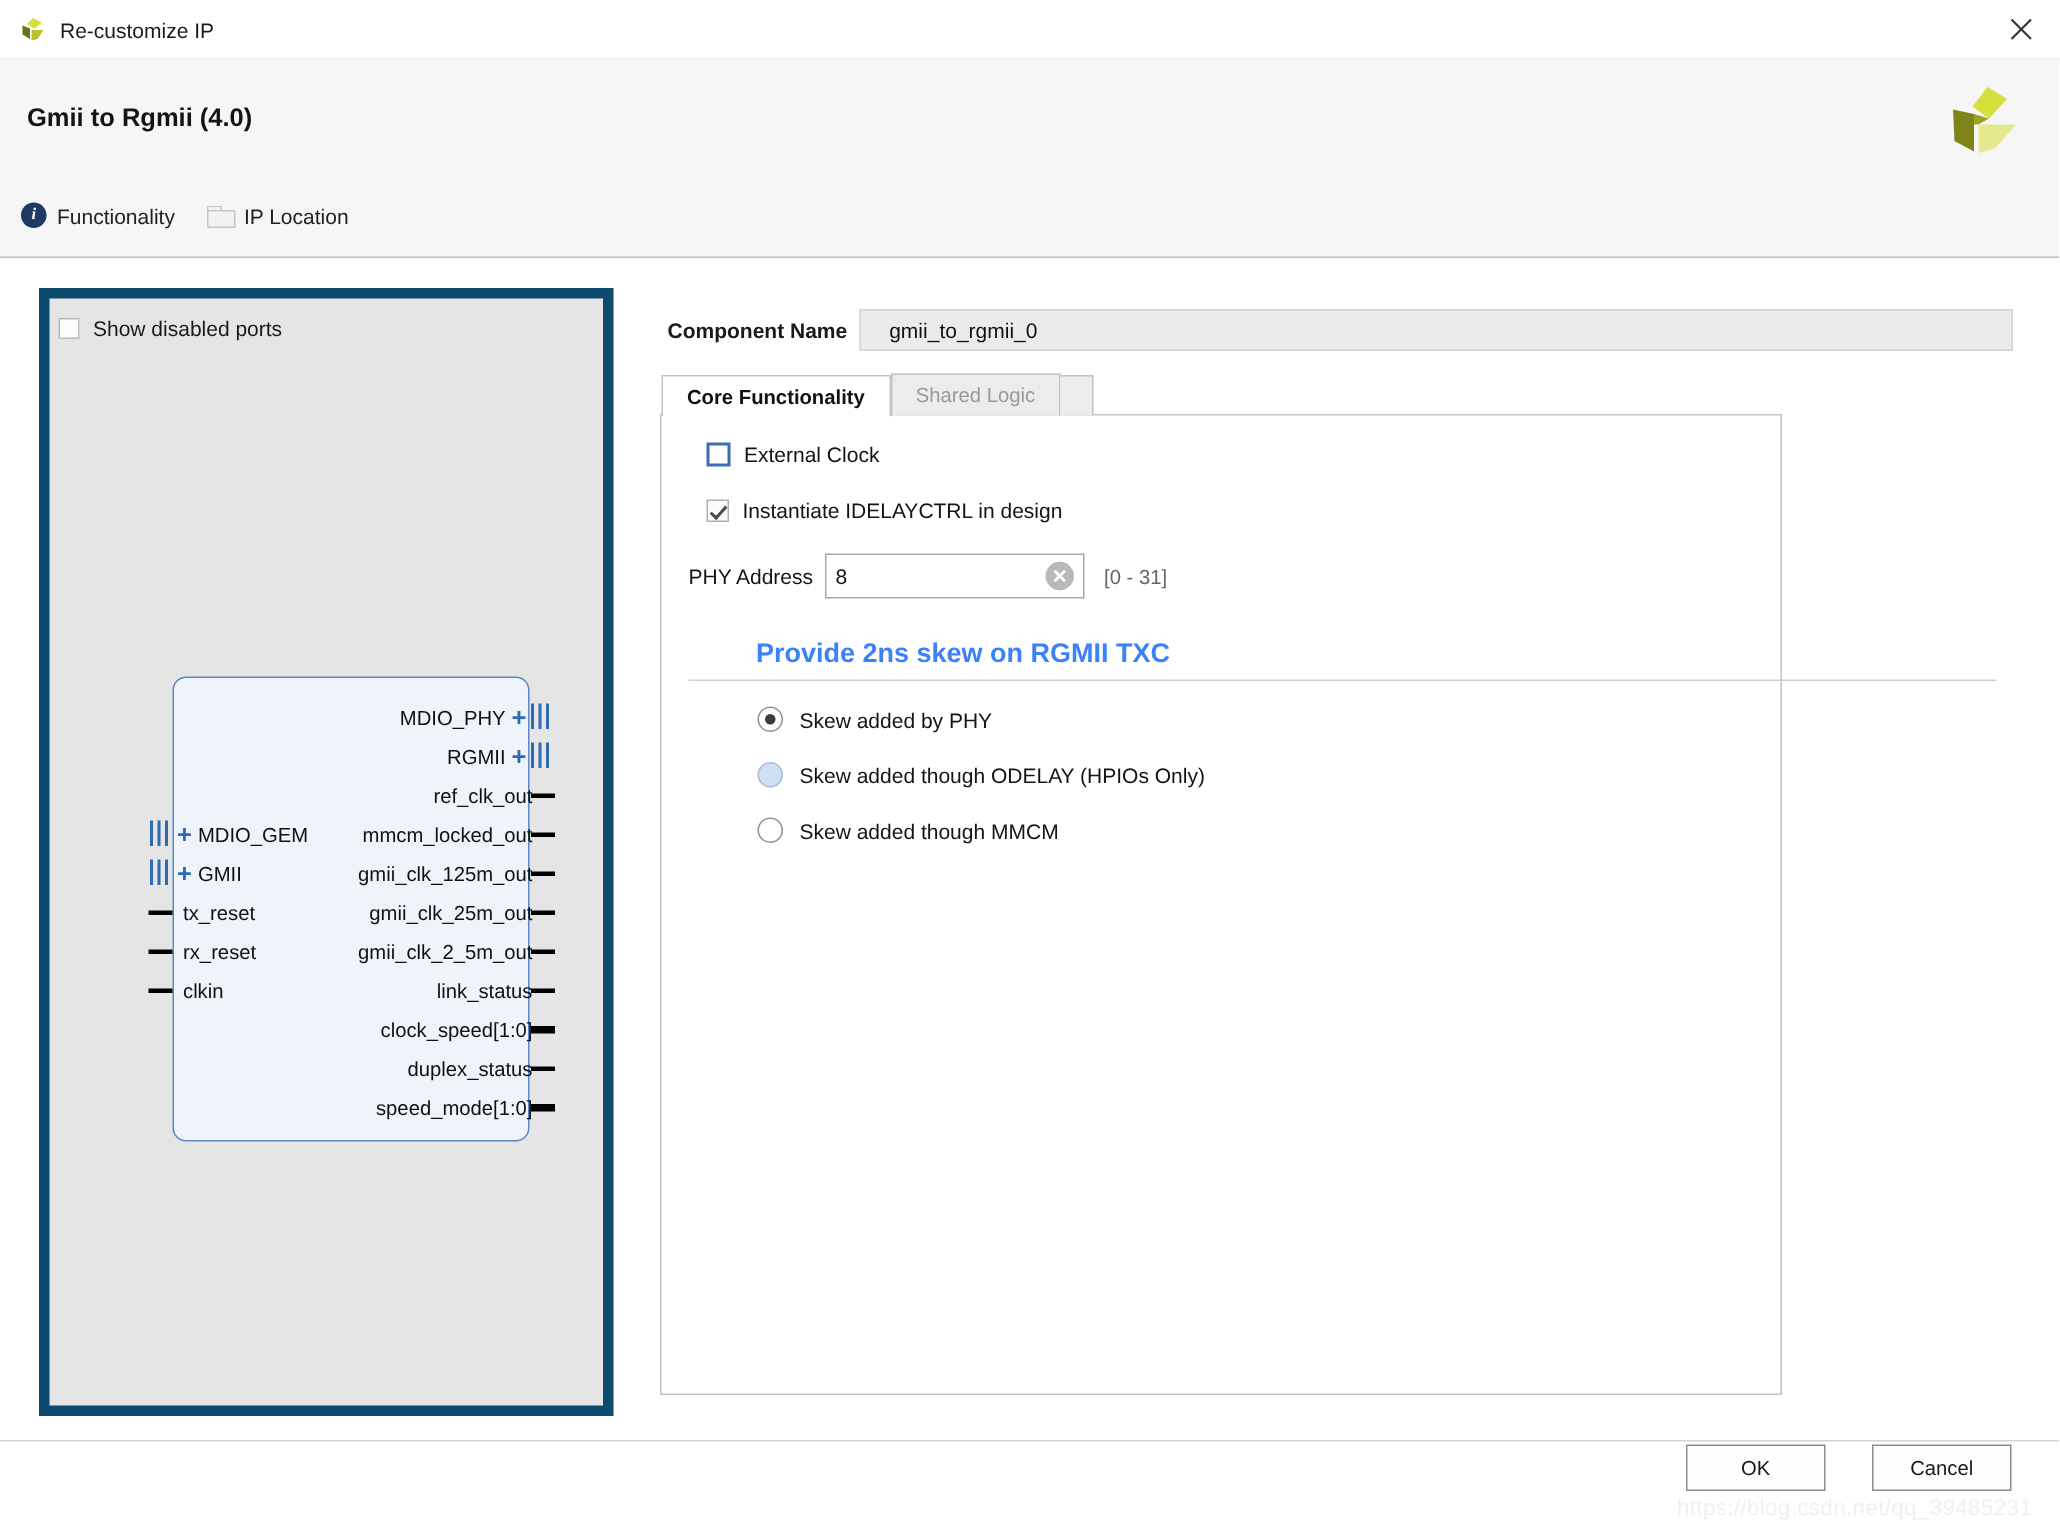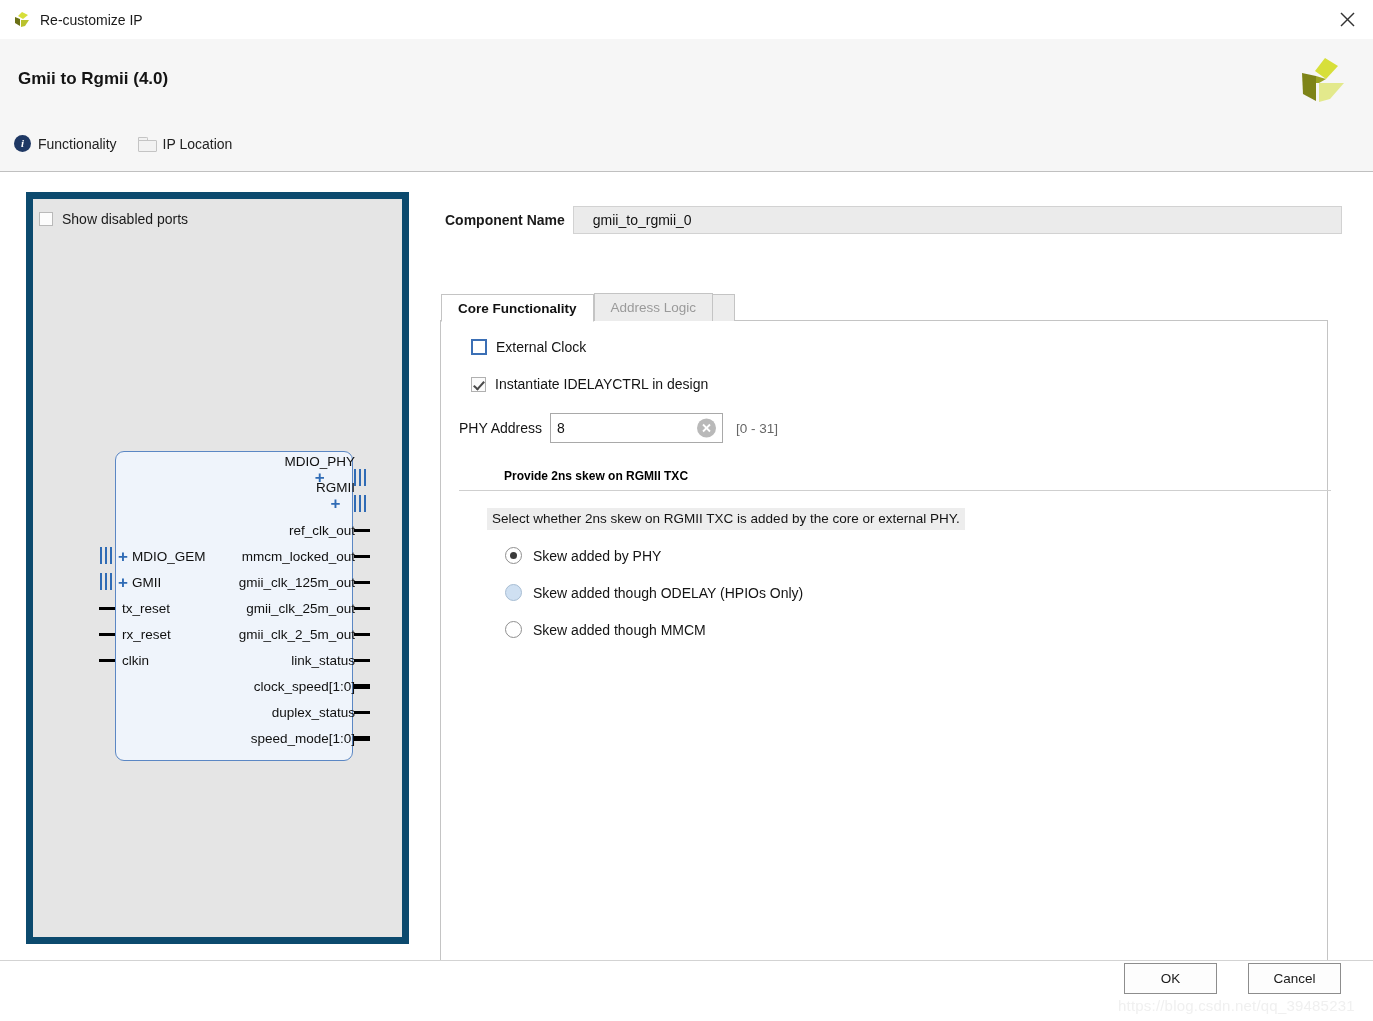--- a/index.html
+++ b/index.html
@@ -161,22 +161,20 @@
     position: absolute;
     height: 16px;
     display: flex;
     align-items: center;
     font-size: 13.5px;
     color: #101010;
     white-space: nowrap;
   }
   .port-right {
     right: 33px;
-    justify-content: flex-end;
-    flex-direction: column;
   }
   .port-left {
     left: 34px;
   }
   .plus {
     color: #2f6bb5;
     font-weight: bold;
     font-size: 17px;
     line-height: 1;
     margin: 0 4px;
@@ -228,25 +226,24 @@
     box-sizing: border-box;
     display: flex; align-items: center;
     padding-left: 19px;
     font-size: 14px;
     color: #111111;
   }
 
   .tabpanel {
     position: absolute;
     left: 0; top: 84px;
-    width: 888px; height: 654px;
+    width: 748px; height: 654px;
     border: 1px solid #c4c4c4;
     background: #ffffff;
     box-sizing: border-box;
-    margin-top: 44px;
   }
   .tabstrip {
     position: absolute;
     left: 0; top: -28px;
     height: 28px;
     display: flex;
     align-items: flex-end;
   }
   .tab {
     height: 28px;
@@ -343,23 +340,23 @@
     cursor: pointer;
   }
   .clear-icon svg { display:block; }
   .phy-range {
     font-size: 13.5px;
     color: #666666;
     margin-left: 13px;
   }
 
   .section-title {
-    font-size: 12px;
+    font-size: 18px;
     font-weight: bold;
-    color: #000000;
+    color: #3b82f6;
     margin-top: 4px;
     padding-left: 45px;
   }
   .section-rule {
     height: 1px;
     background: #cfcfcf;
     margin-top: 7px;
     margin-bottom: 17px;
     width: 872px;
   }
@@ -568,21 +565,21 @@
   <div class="right-panel">
 
     <div class="compname-row">
       <span class="compname-label">Component Name</span>
       <span class="compname-field">gmii_to_rgmii_0</span>
     </div>
 
     <div class="tabpanel">
       <div class="tabstrip">
         <div class="tab active">Core Functionality</div>
-        <div class="tab disabled">Address Logic</div>
+        <div class="tab disabled">Shared Logic</div>
         <div class="tab-filler"></div>
       </div>
 
       <div class="tab-content">
 
         <div class="chk-row" style="margin-left:12px;">
           <span class="cb-blue"></span>
           <span class="chk-label">External Clock</span>
         </div>
 
@@ -601,21 +598,20 @@
                 <line x1="9" y1="2" x2="2" y2="9" stroke="#ffffff" stroke-width="1.8"></line>
               </svg>
             </span>
           </span>
           <span class="phy-range">[0 - 31]</span>
         </div>
 
         <div class="section-title">Provide 2ns skew on RGMII TXC</div>
         <div class="section-rule"></div>
 
-        <div><span class="help-text">Select whether 2ns skew on RGMII TXC is added by the core or external PHY.</span></div>
 
         <div class="radio-row">
           <span class="radio selected"></span>
           <span class="radio-label">Skew added by PHY</span>
         </div>
 
         <div class="radio-row">
           <span class="radio hover"></span>
           <span class="radio-label">Skew added though ODELAY (HPIOs Only)</span>
         </div>

